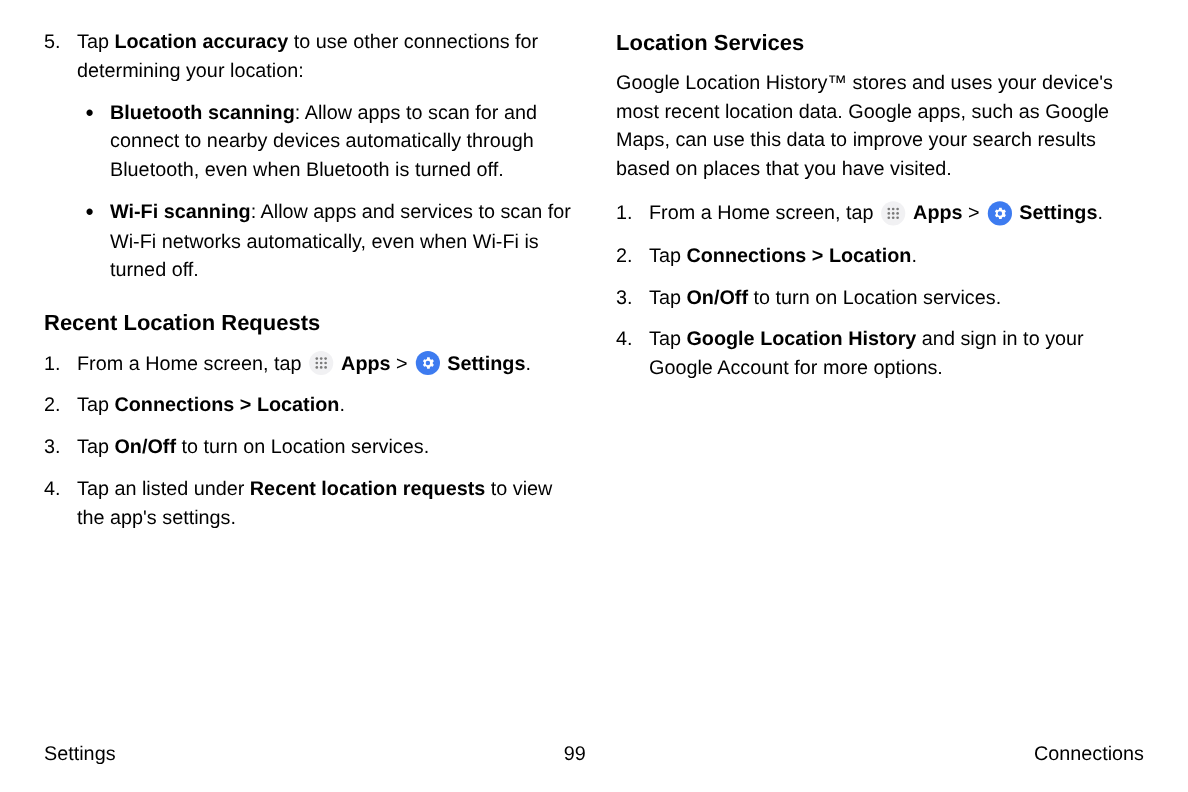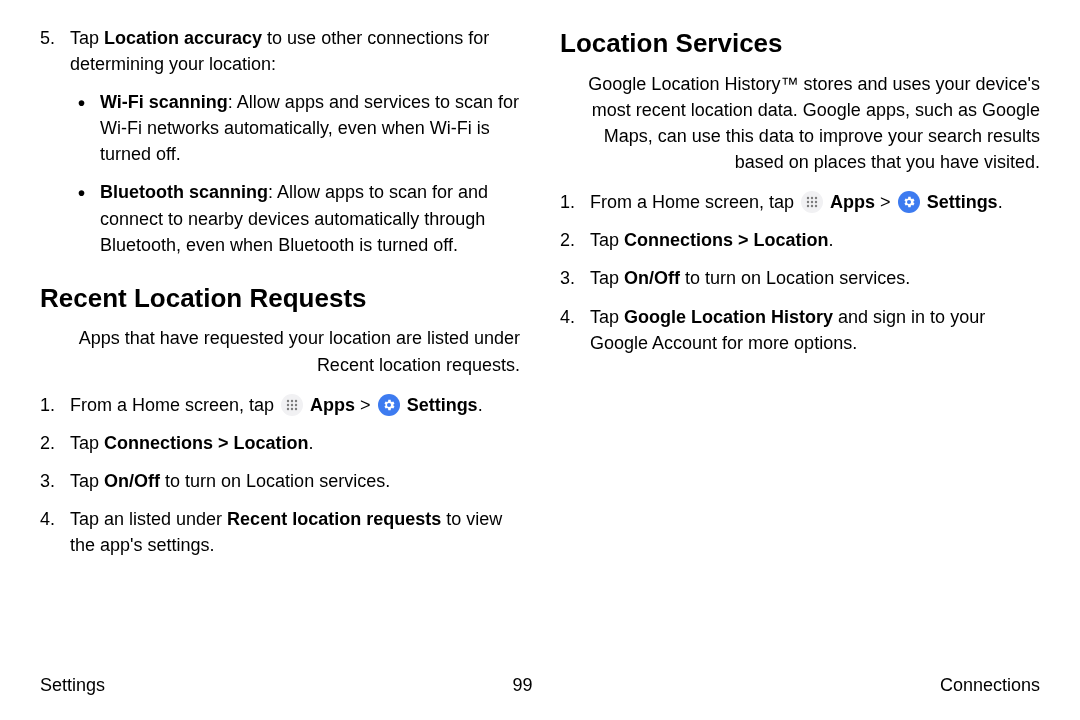--- a/index.html
+++ b/index.html
@@ -14,21 +14,21 @@
     line-height: 1.45;
   }
   .columns {
     display: flex;
     gap: 40px;
   }
   .col {
     flex: 1;
   }
   h3 {
-    font-size: 26px;
+    font-size: 20px;
     font-weight: 700;
     margin: 22px 0 8px 0;
   }
   h3.first { margin-top: 0; }
   ol.numbered {
     list-style: none;
     padding: 0;
   }
   ol.numbered > li {
     position: relative;
@@ -53,21 +53,20 @@
   ul.bullets > li::before {
     content: "•";
     position: absolute;
     left: 8px;
     top: 0;
     font-weight: 700;
     font-size: 20px;
   }
   .para {
     margin-bottom: 14px;
-    text-align: right;
   }
   .b { font-weight: 700; }
   .icon-apps {
     display: inline-flex;
     align-items: center;
     justify-content: center;
     width: 22px;
     height: 22px;
     border-radius: 50%;
     background: #f1f1f3;
@@ -102,31 +101,30 @@
 
 <div class="columns">
 
   <div class="col">
     <ol class="numbered">
       <li>
         <span class="num">5.</span>
         <span>Tap </span><span class="b">Location accuracy</span><span> to use other connections for determining your location:</span>
         <ul class="bullets">
           <li>
+            <span class="b">Bluetooth scanning</span><span>: Allow apps to scan for and connect to nearby devices automatically through Bluetooth, even when Bluetooth is turned off.</span>
+          </li>
+          <li>
             <span class="b">Wi-Fi scanning</span><span>: Allow apps and services to scan for Wi-Fi networks automatically, even when Wi-Fi is turned off.</span>
           </li>
-          <li>
-            <span class="b">Bluetooth scanning</span><span>: Allow apps to scan for and connect to nearby devices automatically through Bluetooth, even when Bluetooth is turned off.</span>
-          </li>
         </ul>
       </li>
     </ol>
 
     <h3>Recent Location Requests</h3>
-    <p class="para">Apps that have requested your location are listed under Recent location requests.</p>
 
     <ol class="numbered">
       <li>
         <span class="num">1.</span>
         <span>From a Home screen, tap </span><span class="icon-apps">
             <svg viewBox="0 0 12 12">
               <g fill="#7a7a7a">
                 <circle cx="2" cy="2" r="1.2"></circle>
                 <circle cx="6" cy="2" r="1.2"></circle>
                 <circle cx="10" cy="2" r="1.2"></circle>

